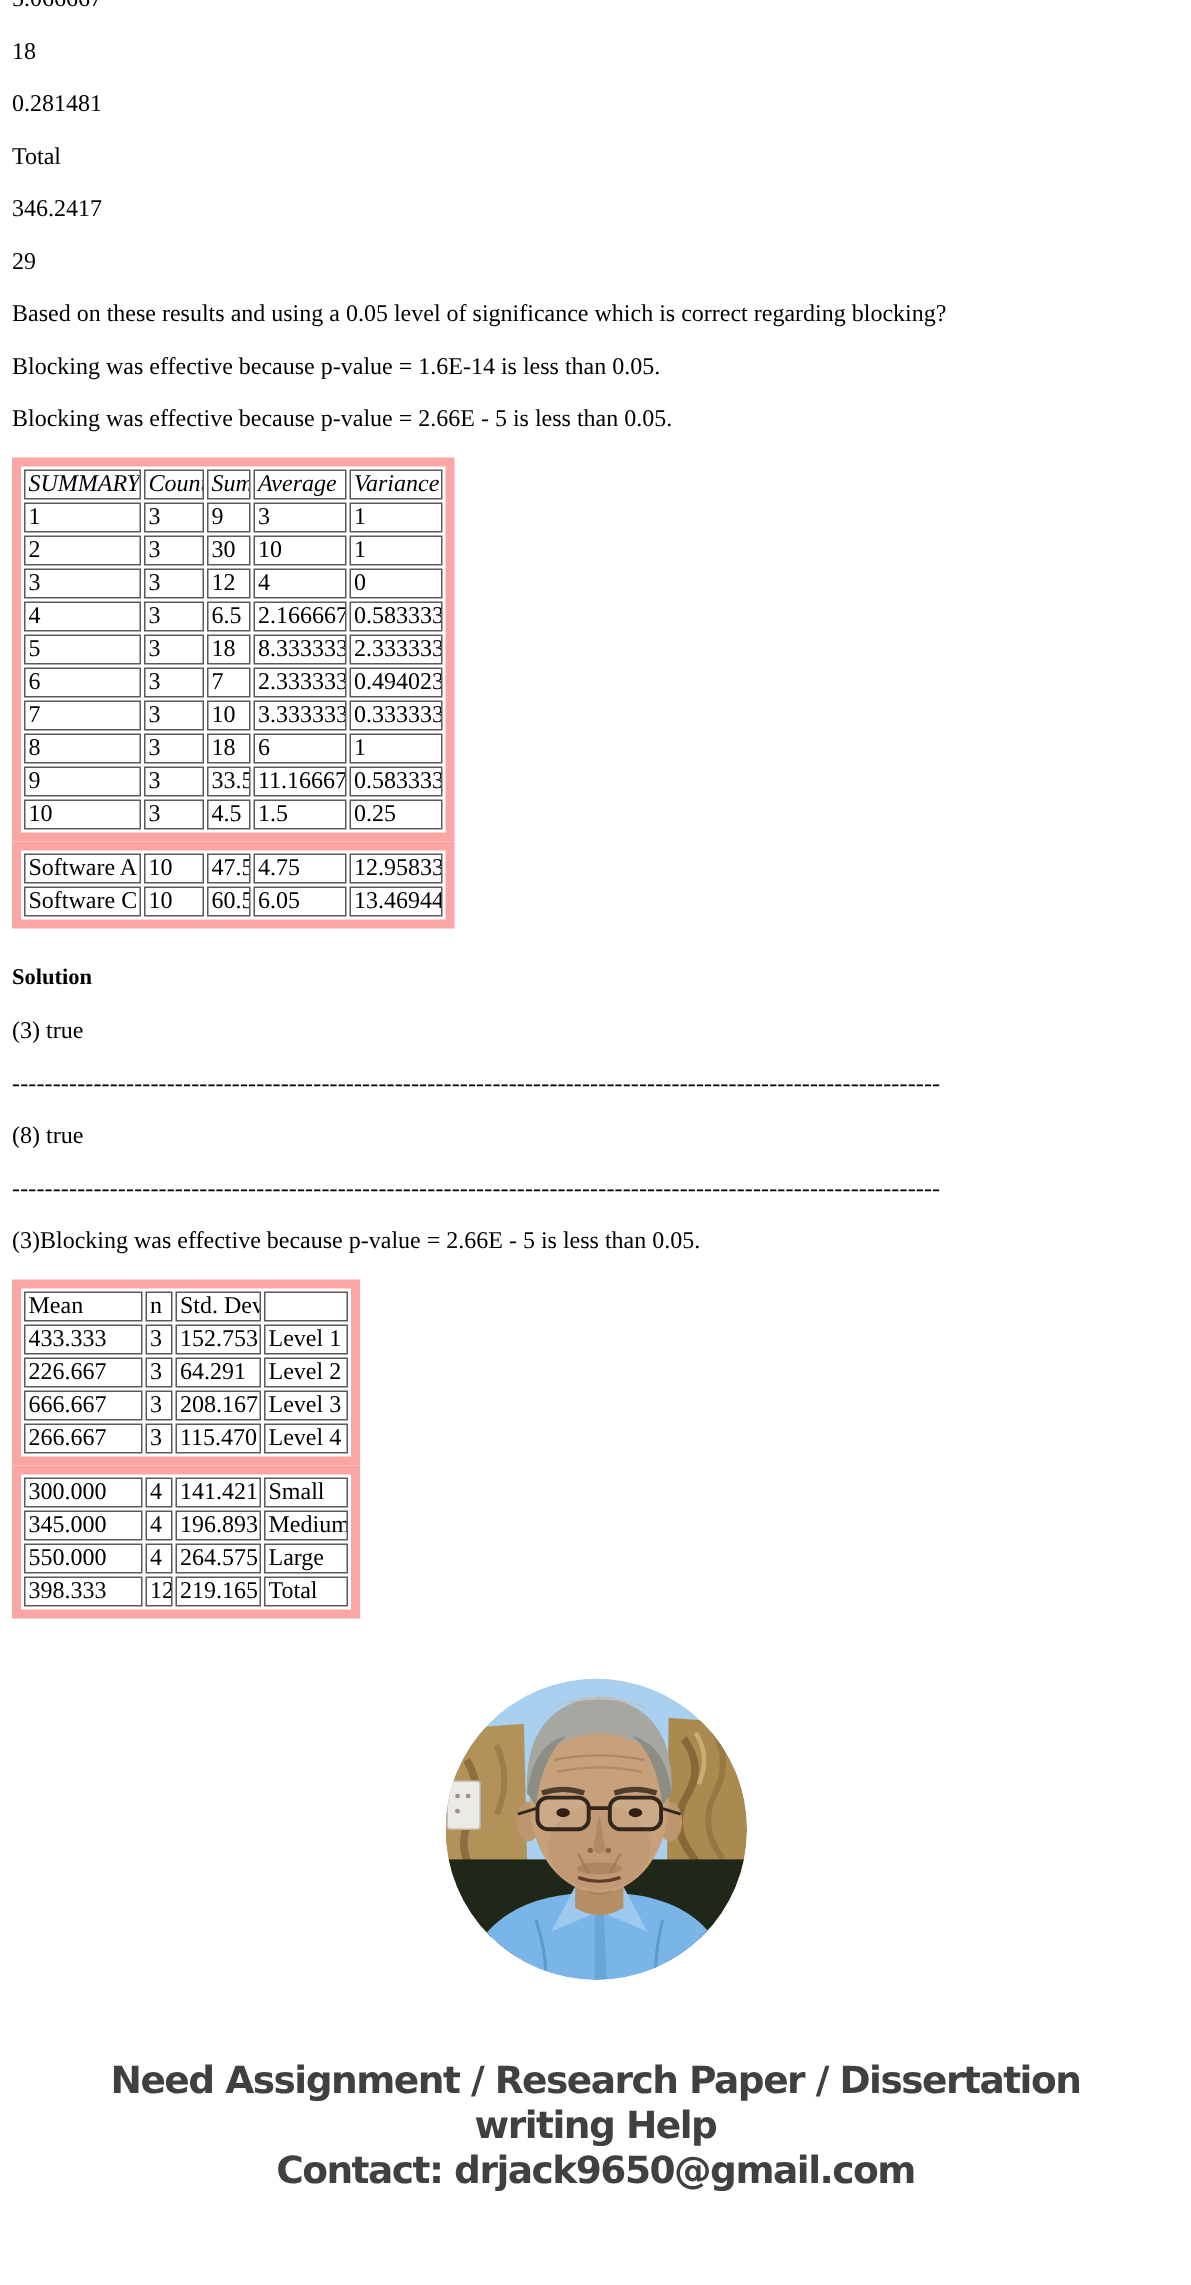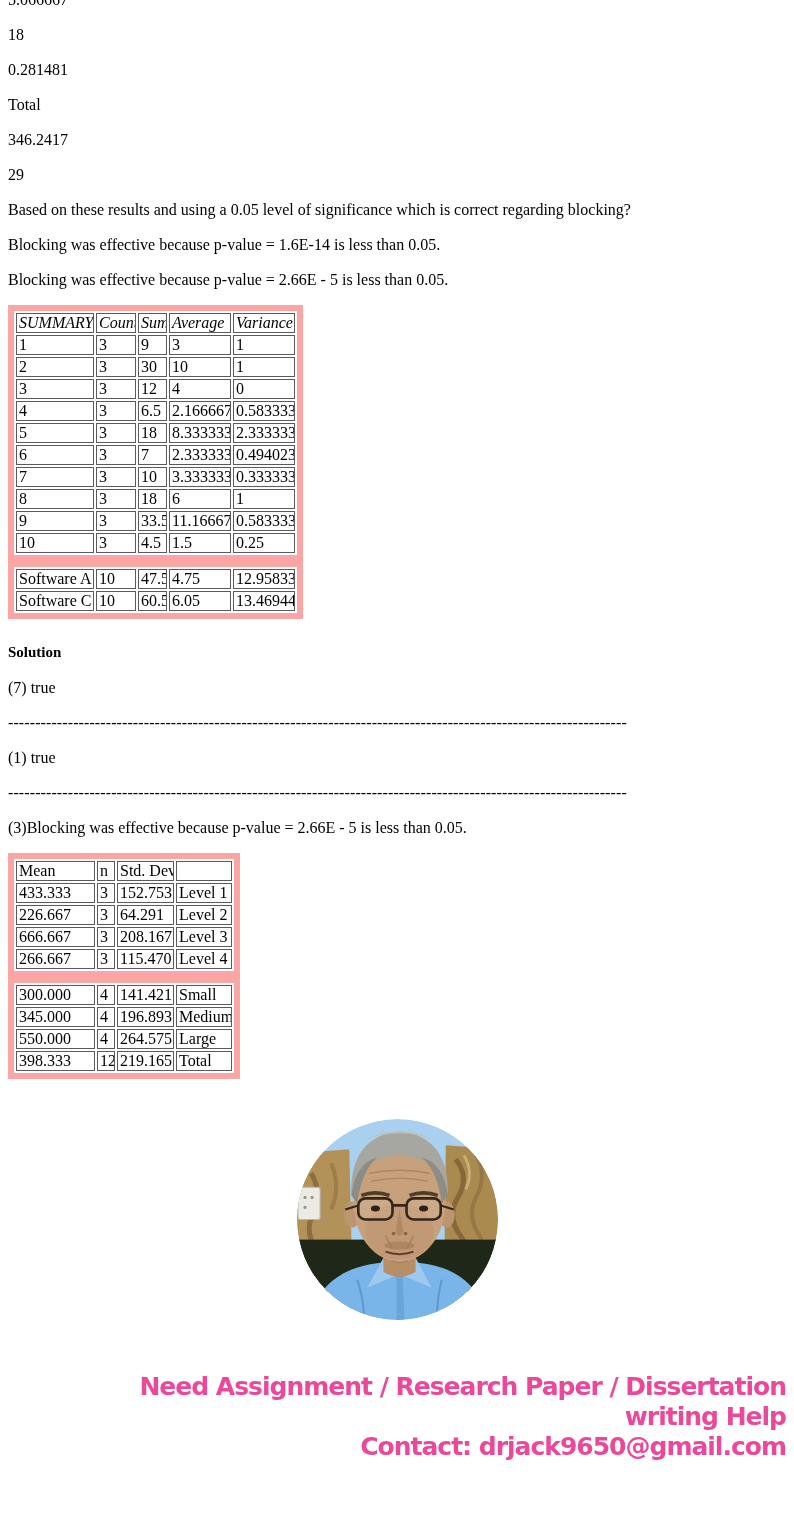--- a/index.html
+++ b/index.html
@@ -44,27 +44,27 @@
   .t-summary{width:285px;}
   .t-stats{width:222px;}
   .tables-block{margin:16px 0;}
   .photo-wrap{
     width:201px;height:201px;
     margin:40px auto 0 auto;
   }
   .photo-wrap svg{display:block;border-radius:50%;}
   .footer{
     margin-top:52px;
-    text-align:right;
+    text-align:center;
     font-family:"DejaVu Sans", sans-serif;
     font-weight:bold;
     font-size:25px;
     line-height:30px;
     letter-spacing:-1px;
-    color:#ec4899;
+    color:#404040;
   }
 </style>
 </head>
 <body>
 
 <div class="page">
 
   <p class="first-stat">5.066667</p>
   <p>18</p>
   <p>0.281481</p>
@@ -188,23 +188,23 @@
             <td>10</td>
             <td>60.5</td>
             <td>6.05</td>
             <td>13.46944</td>
           </tr>
         </tbody>
     </table>
   </div>
 
   <p class="solution-heading">Solution</p>
-  <p>(7) true</p>
+  <p>(3) true</p>
   <p class="dashes">------------------------------------------------------------------------------------------------------------------</p>
-  <p>(1) true</p>
+  <p>(8) true</p>
   <p class="dashes">------------------------------------------------------------------------------------------------------------------</p>
   <p>(3)Blocking was effective because p-value = 2.66E - 5 is less than 0.05.</p>
 
   <div class="tables-block">
     <table class="grid t-stats">
       <colgroup>
         <col style="width:79px">
           <col style="width:18px">
           <col style="width:57px">
           <col style="width:56px">

